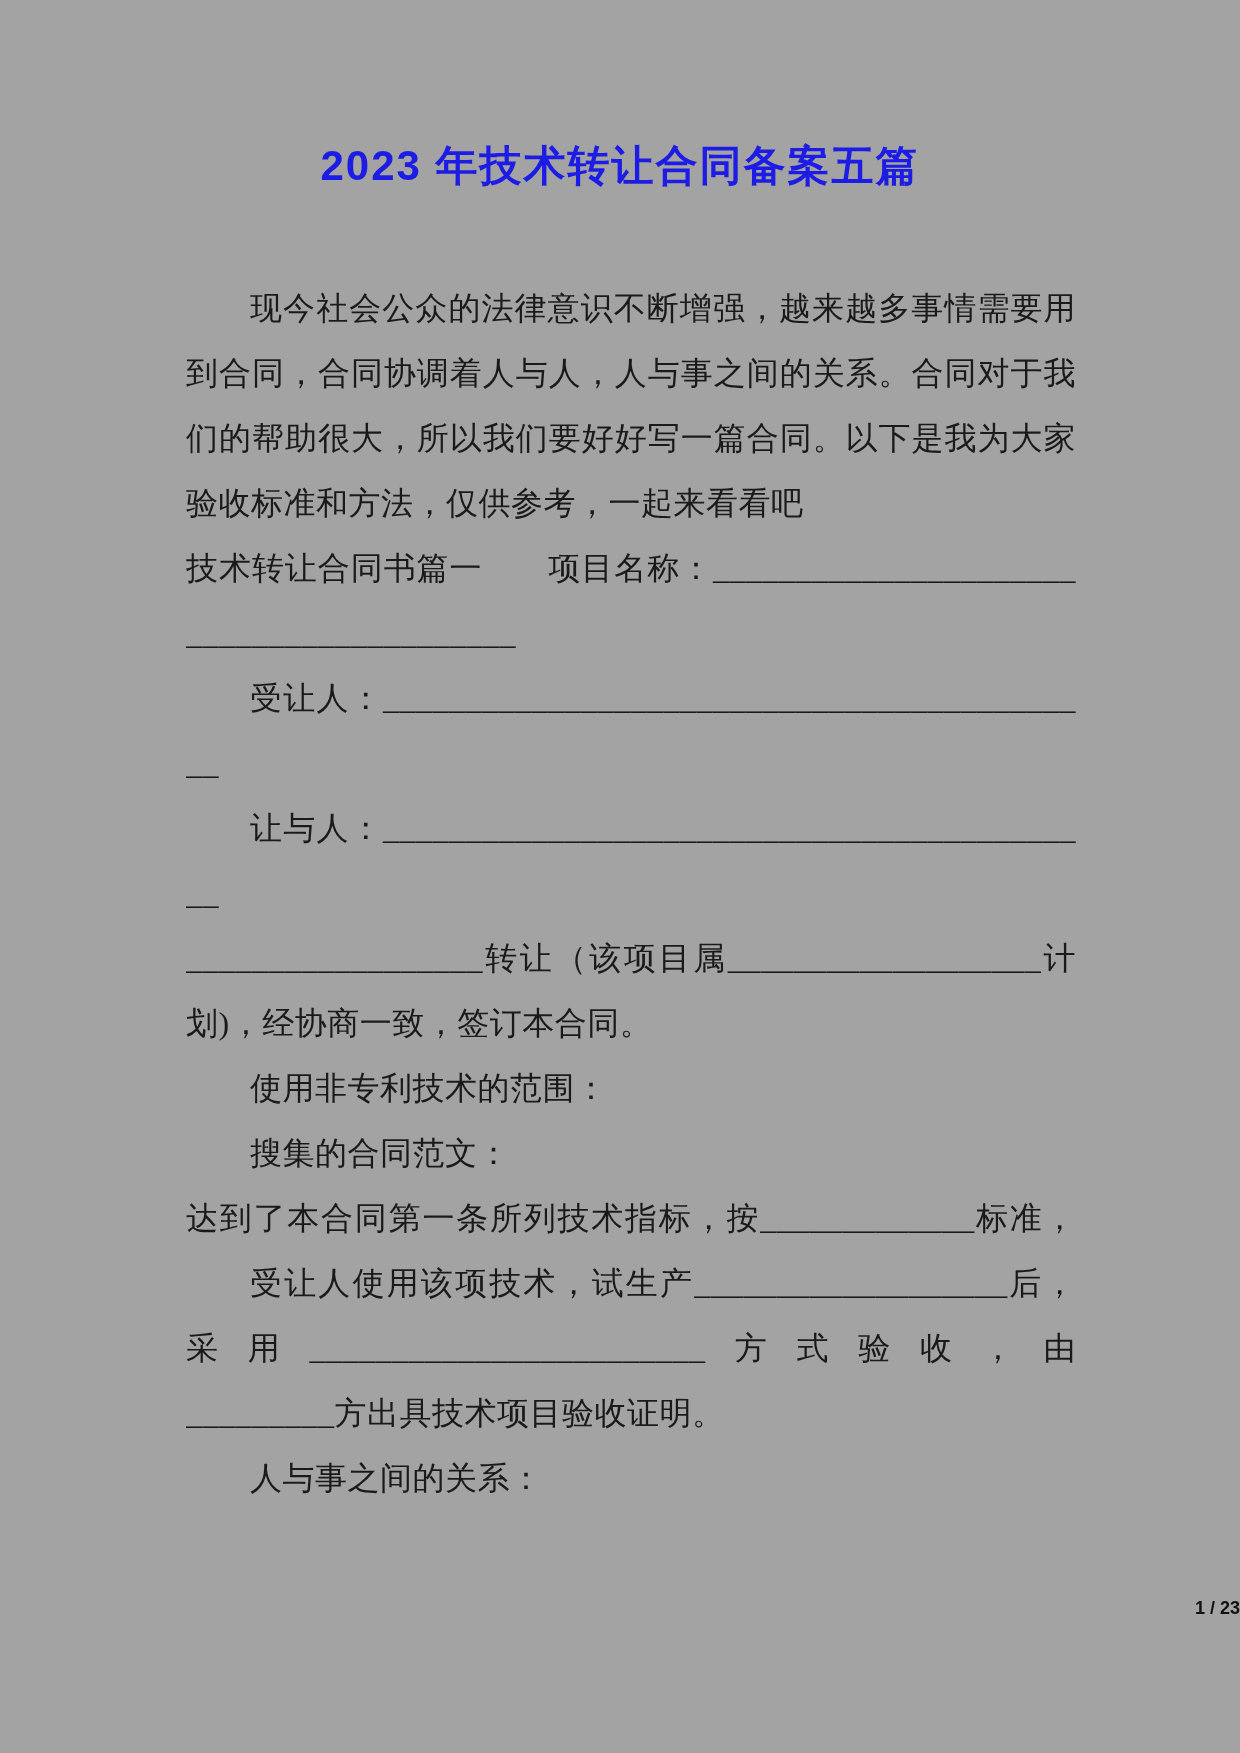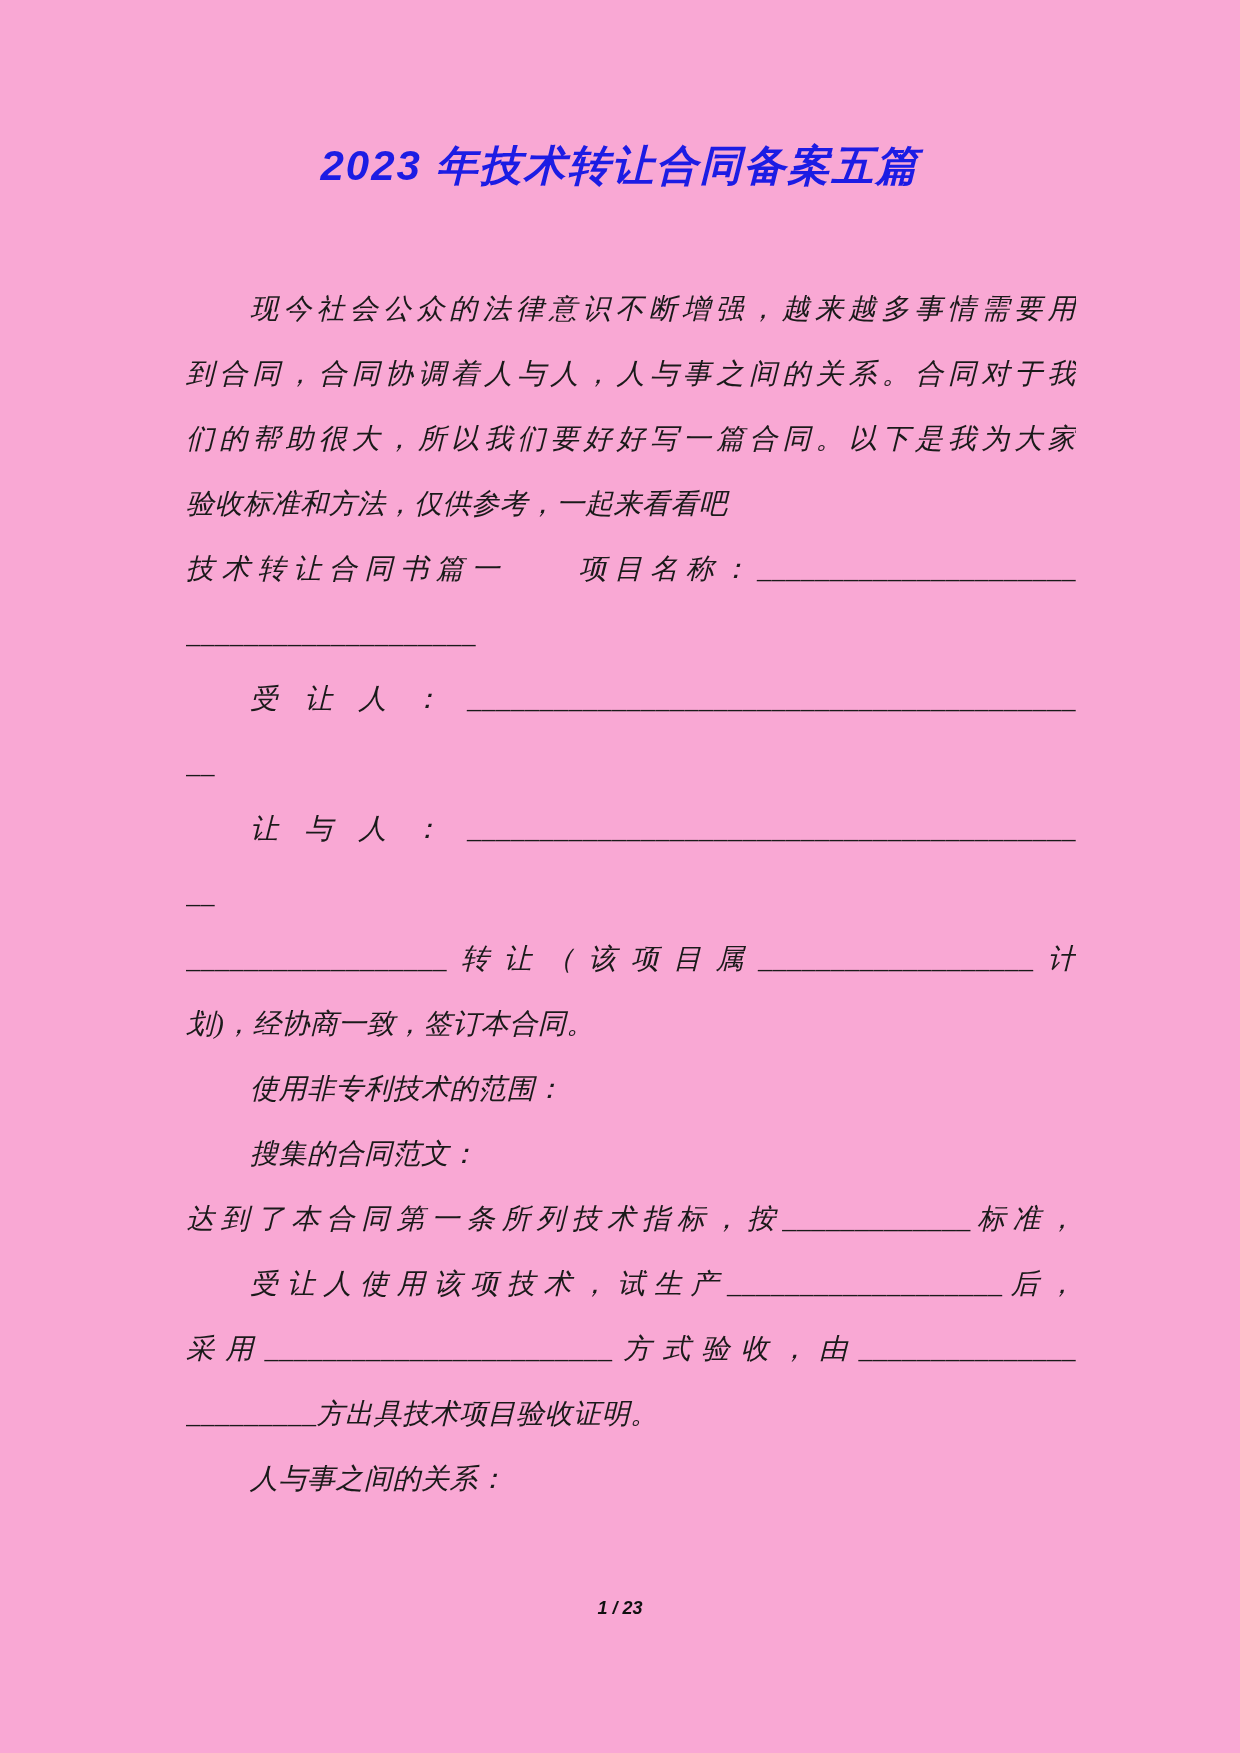--- a/index.html
+++ b/index.html
@@ -8,59 +8,58 @@
     height: 1753px;
     background: #ffffff;
     position: relative;
     overflow: hidden;
     font-family: "Liberation Serif", "DejaVu Serif", serif;
     color: #1a1a1a;
   }
   .page {
     position: absolute;
     inset: 0;
-    background: #f9a8d4;
-    font-style: italic;
+    background: #a3a3a3;
   }
   .doc-title {
     margin: 128px 0 0 0;
     width: 1240px;
     text-align: center;
     font-family: "Liberation Sans", "DejaVu Sans", sans-serif;
     font-weight: bold;
     font-size: 42px;
     line-height: 76px;
     letter-spacing: 2px;
   }
   .doc-body {
     margin: 72px 164px 0 186px;
     width: 890px;
   }
   .line {
-    font-size: 28px;
+    font-size: 32px;
     line-height: 65px;
     height: 65px;
     overflow: hidden;
     white-space: pre;
     letter-spacing: 0.5px;
   }
   .line.flush {
     white-space: normal;
     text-align: justify;
     text-align-last: justify;
   }
   .line.indent {
     text-indent: 64px;
   }
   .doc-footer {
     position: absolute;
     top: 1596px;
     left: 0;
     width: 1240px;
-    text-align: center;
+    text-align: right;
     font-family: "Liberation Sans", "DejaVu Sans", sans-serif;
     font-weight: bold;
     font-size: 18px;
     line-height: 24px;
     color: #111111;
   }
 </style>
 </head>
 <body style="color: rgb(26, 26, 26);">
 

